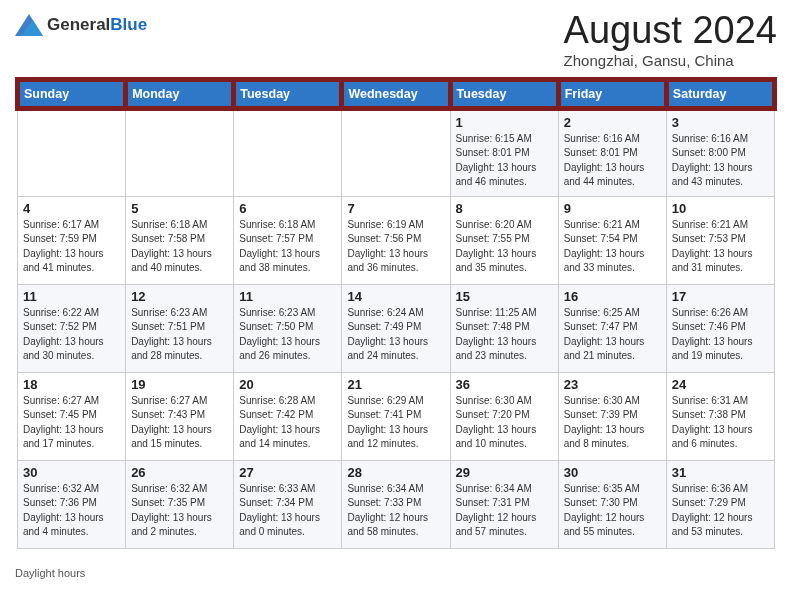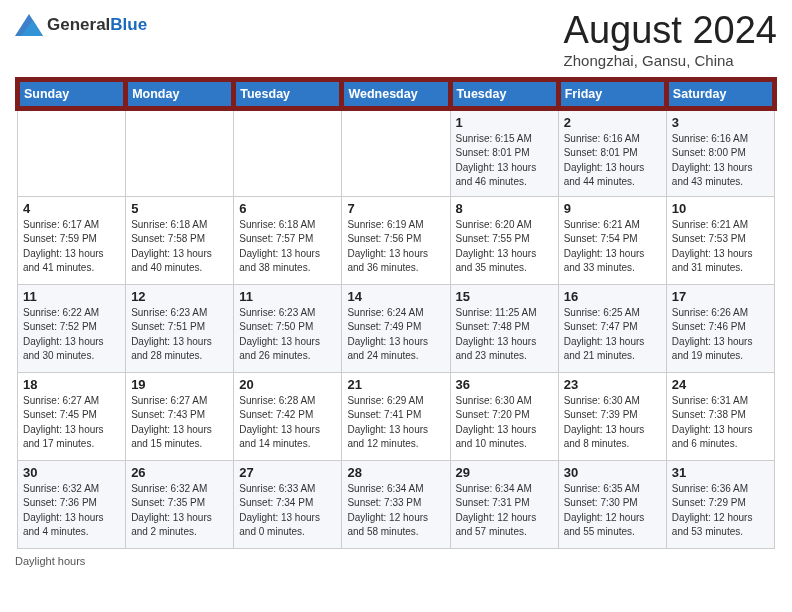--- a/index.html
+++ b/index.html
@@ -78,21 +78,21 @@
     }
     .day-info {
       font-size: 10px;
       line-height: 1.45;
       color: #333;
     }
     .empty-cell {
       background: #fff !important;
     }
     .footer-note {
-      margin-top: 6px;
+      margin-top: 18px;
       font-size: 11px;
       color: #555;
       text-align: left;
     }
   </style>
 </head>
 <body>
 
 <div class="header-area">
   <div class="logo">

